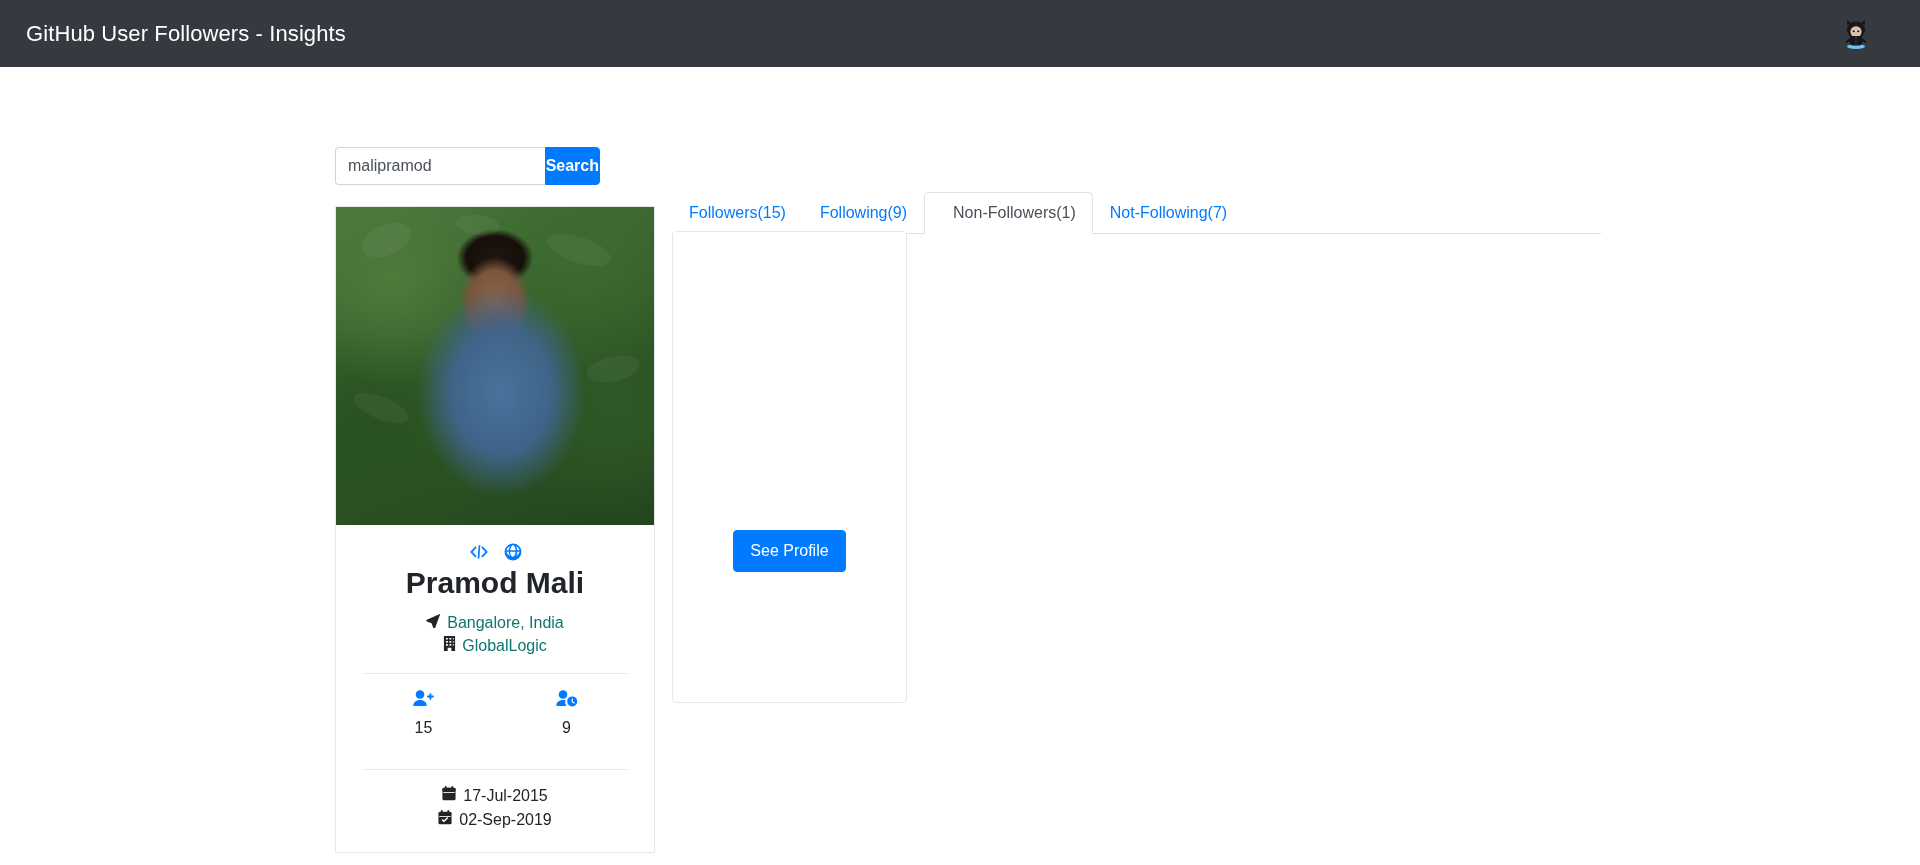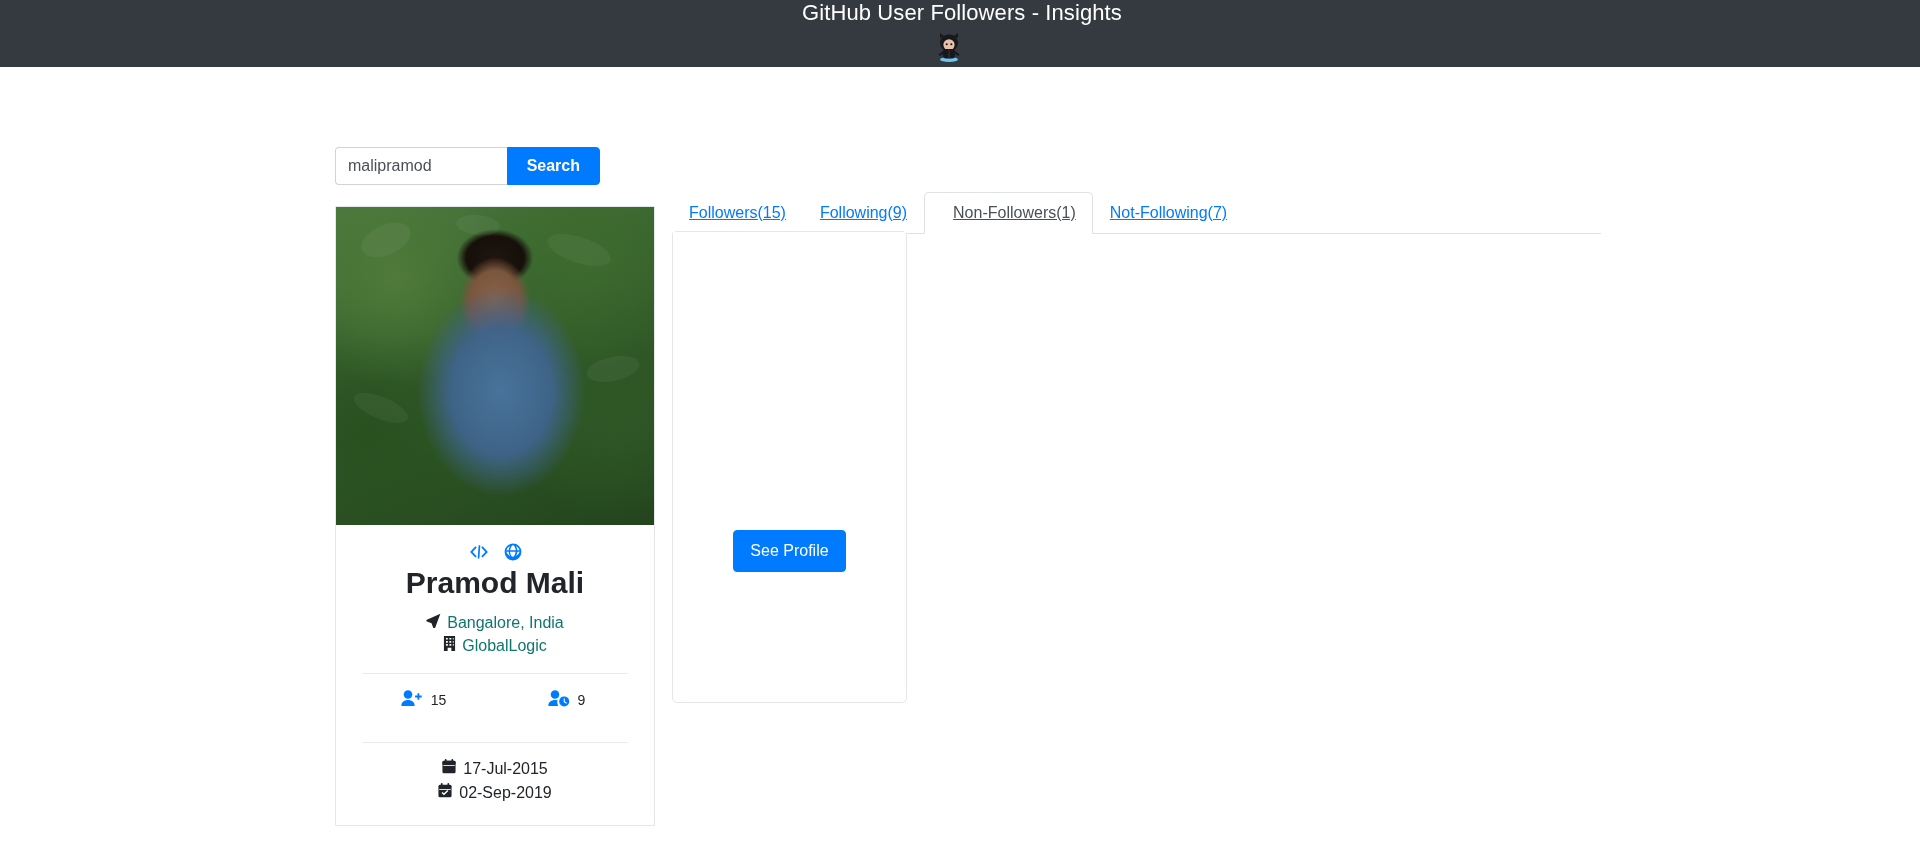--- a/index.html
+++ b/index.html
@@ -13,21 +13,20 @@
 
   
   .navbar {
     height: 67px;
     background: #343a40;
     display: flex;
     align-items: center;
     justify-content: space-between;
     padding: 0 22px 0 22px;
     width: 1920px;
-    flex-direction: column;
   }
   .navbar-brand {
     color: #ffffff;
     font-size: 22px;
     font-weight: 400;
     letter-spacing: 0.1px;
     padding-left: 4px;
     white-space: nowrap;
   }
   .navbar-logo {
@@ -71,21 +70,21 @@
   .search-input::placeholder { color: #adb5bd; }
   .search-btn {
     height: 38px;
     background: #007bff;
     color: #fff;
     border: 1px solid #007bff;
     border-radius: 0 4px 4px 0;
     font-size: 16px;
     font-weight: 700;
     font-family: "Liberation Sans", sans-serif;
-    padding: 0 19px;
+    padding: 0 0;
     cursor: pointer;
     white-space: nowrap;
   }
 
   
   .profile-card {
     position: absolute;
     left: 319px;
     top: 139px;
     width: 320px;
@@ -155,22 +154,23 @@
     justify-content: center;
     gap: 0;
     padding: 16px 0 16px 0;
   }
   .stat {
     width: 50%;
     display: flex;
     align-items: center;
     justify-content: center;
     gap: 8px;
-    font-size: 14px;
+    font-size: 16px;
     color: #212529;
+    flex-direction: column;
   }
   .stat svg { color: #007bff; }
   .dates-block {
     padding: 14px 0 18px 0;
     text-align: center;
   }
   .date-line {
     font-size: 16px;
     color: #212529;
     line-height: 1.5;
@@ -196,21 +196,20 @@
     padding: 8px 16px;
     color: #007bff;
     cursor: pointer;
     border: 1px solid transparent;
     border-radius: 5px 5px 0 0;
     background: transparent;
     line-height: 1.5;
     position: relative;
     bottom: -1px;
     white-space: nowrap;
-    text-decoration: underline;
   }
   .tab.active {
     color: #495057;
     background: #fff;
     border-color: #dee2e6 #dee2e6 #fff;
     cursor: default;
     padding-left: 28px;
   }
 
   

